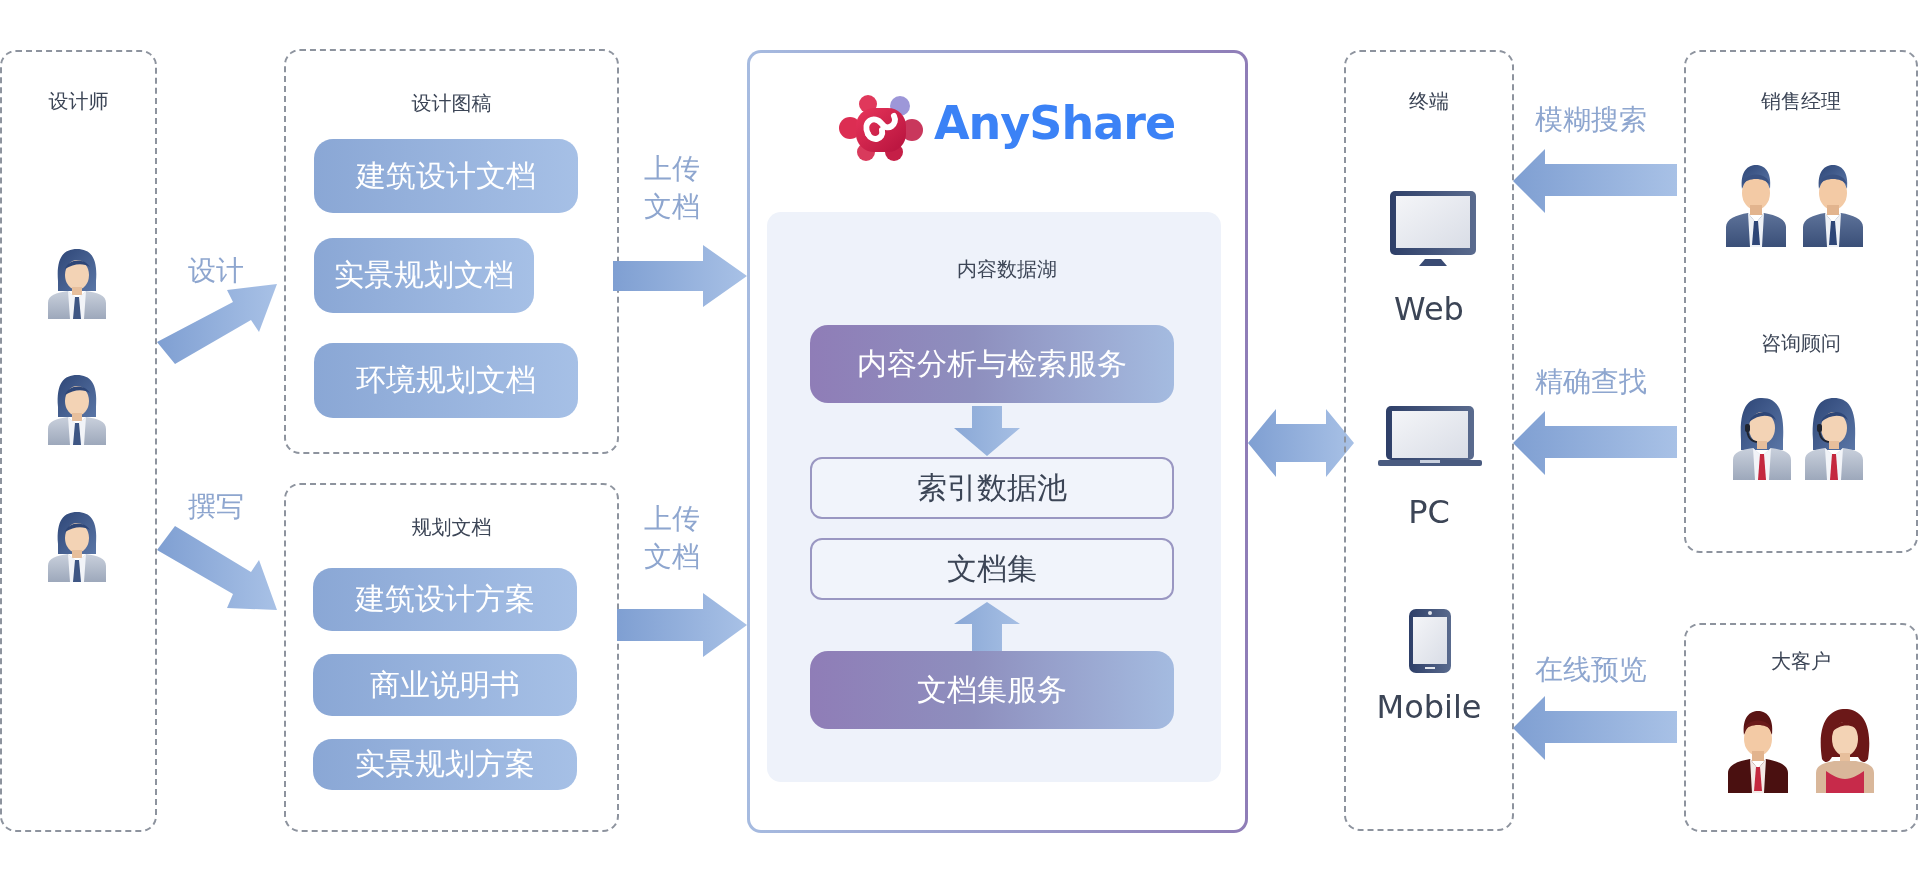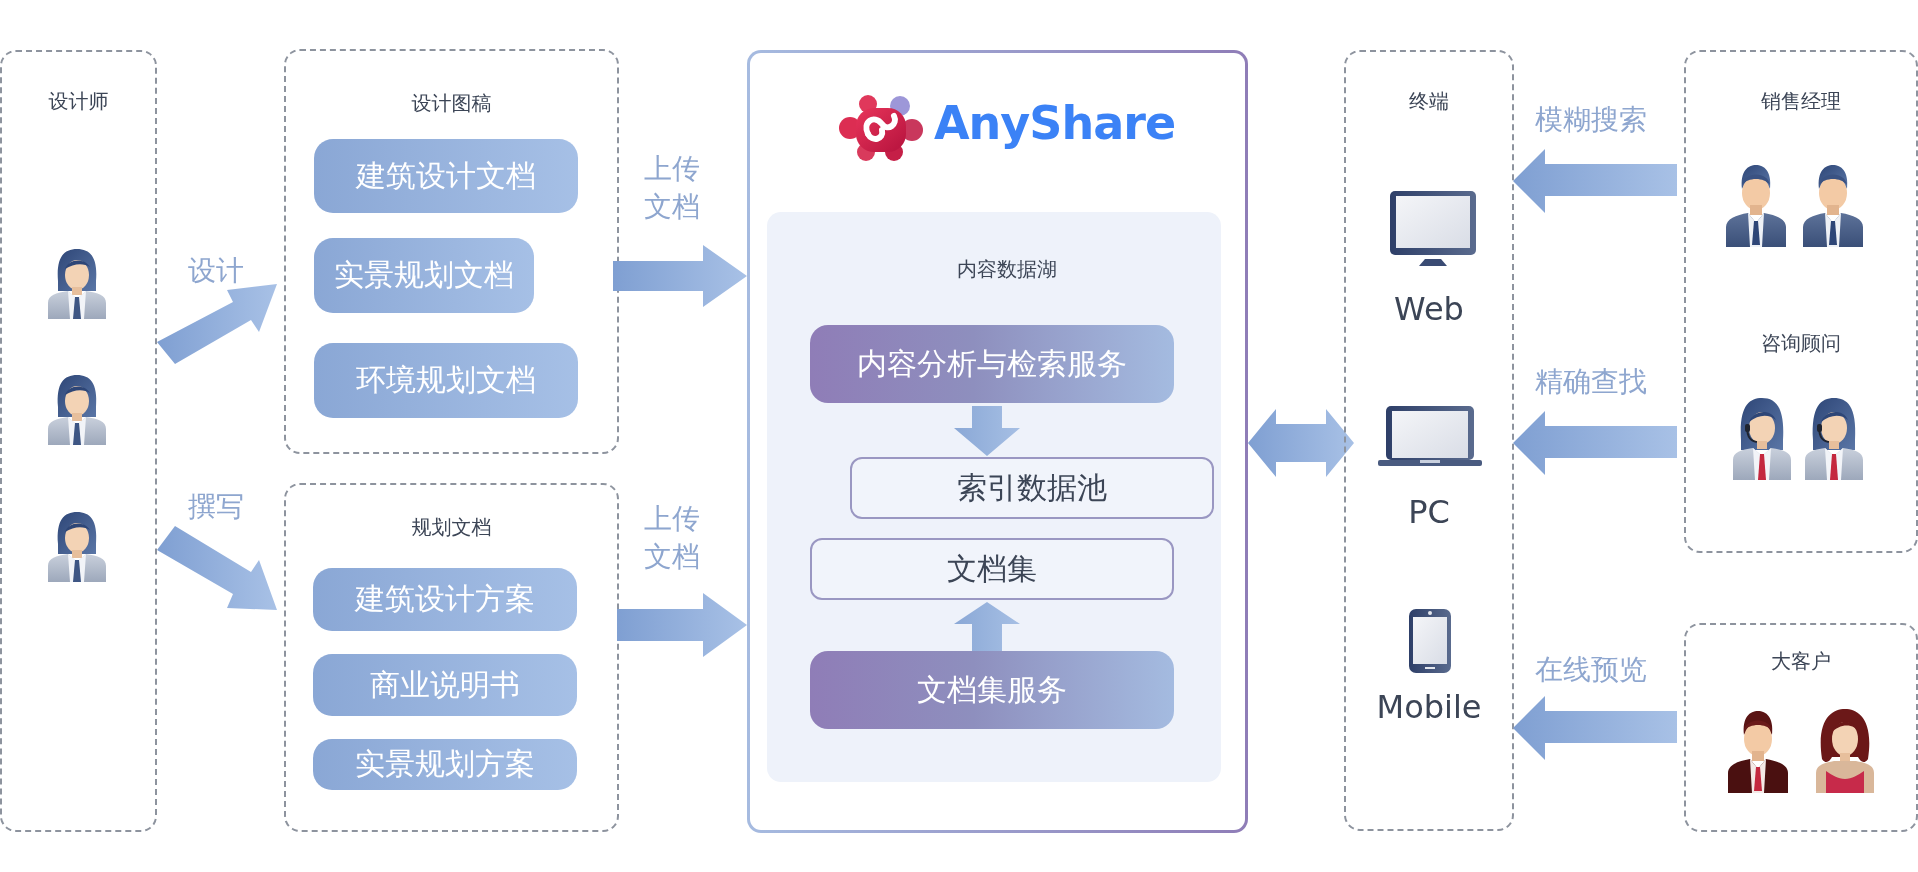--- a/index.html
+++ b/index.html
@@ -157,21 +157,21 @@
 
 <div class="abs" style="left:767px;top:212px;width:454px;height:570px;background:#eef2fa;border-radius:14px;"></div>
 <div class="title" style="left:780px;width:454px;top:256px;">内容数据湖</div>
 
 <div class="svc" style="left:810px;top:325px;width:364px;height:78px;">内容分析与检索服务</div>
 
 <svg class="arrow" style="left:952px;top:406px;" width="70" height="52" viewBox="0 0 70 52">
   <polygon points="20,0 50,0 50,22 68,22 35,50 2,22 20,22" fill="url(#gArrowV)"></polygon>
 </svg>
 
-<div class="pool" style="left:810px;top:457px;width:364px;height:62px;margin-left:40px;">索引数据池</div>
+<div class="pool" style="left:810px;top:457px;width:364px;height:62px;">索引数据池</div>
 <div class="pool" style="left:810px;top:538px;width:364px;height:62px;">文档集</div>
 
 <svg class="arrow" style="left:952px;top:602px;" width="70" height="50" viewBox="0 0 70 50">
   <polygon points="35,0 68,22 50,22 50,50 20,50 20,22 2,22" fill="url(#gArrowV)"></polygon>
 </svg>
 
 <div class="svc" style="left:810px;top:651px;width:364px;height:78px;">文档集服务</div>
 
 <svg class="arrow" style="left:1248px;top:409px;" width="106" height="68" viewBox="0 0 106 68">
   <polygon points="0,34 28,0 28,15 78,15 78,0 106,34 78,68 78,53 28,53 28,68" fill="url(#gArrowH)"></polygon>

